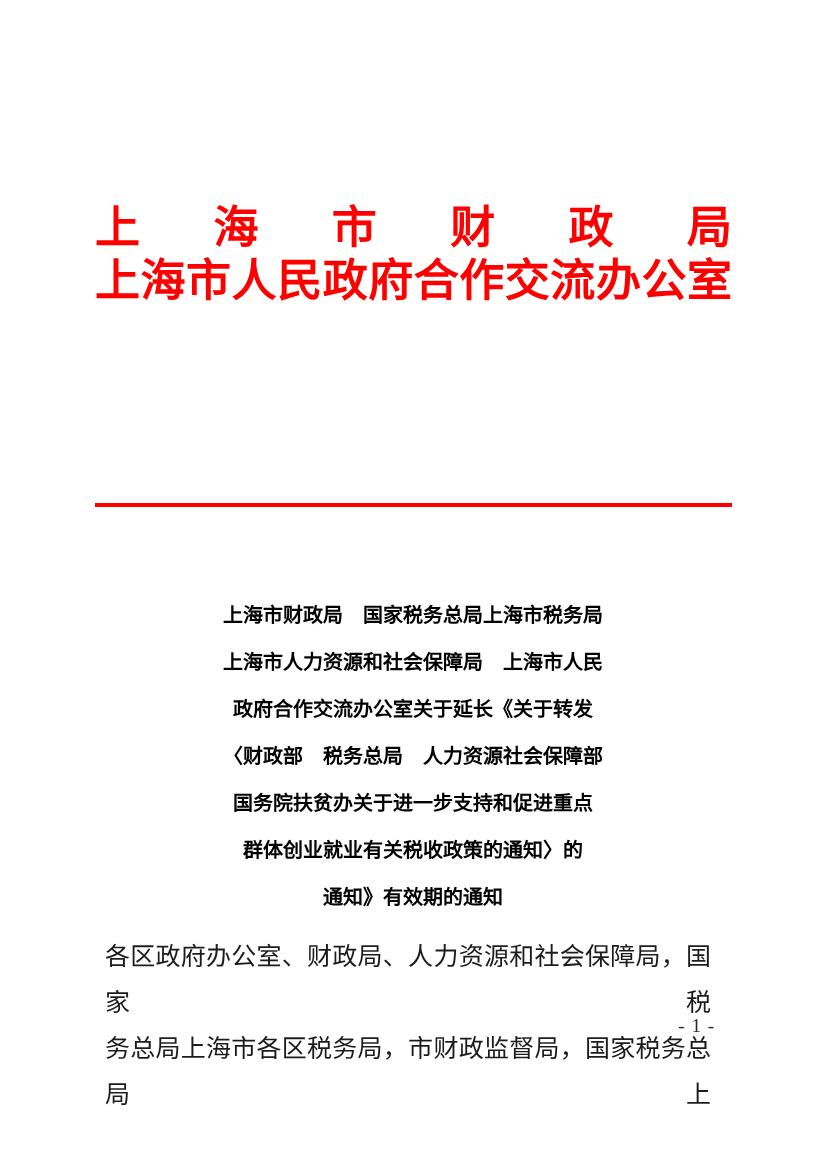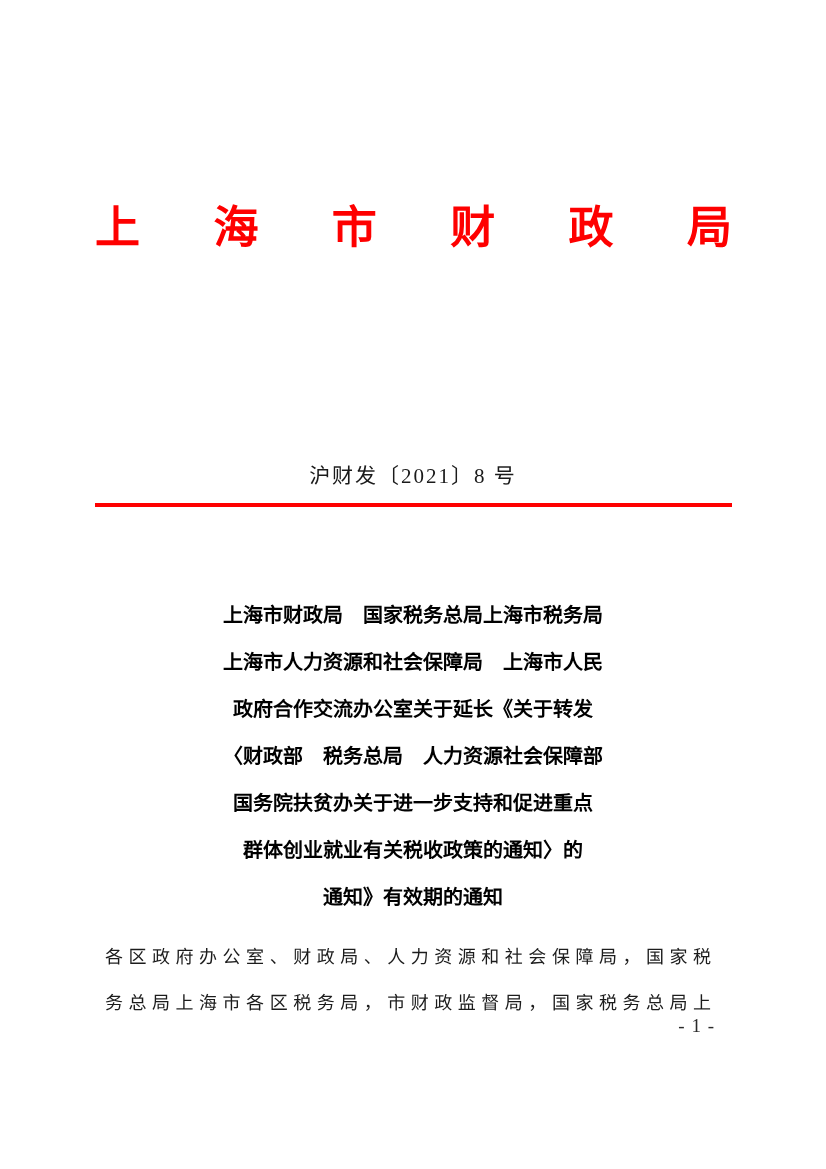--- a/index.html
+++ b/index.html
@@ -68,21 +68,21 @@
     text-align: center;
     white-space: pre-line;
     color: #000000;
   }
   
   .doc-body {
     position: absolute;
     top: 934px;
     left: 105px;
     width: 606px;
-    font-size: 18px;
+    font-size: 25px;
     line-height: 46px;
     white-space: pre-line;
     text-align: justify;
     text-align-last: justify;
     color: #1c1c1c;
   }
   
   .page-number {
     position: absolute;
     top: 1015px;
@@ -92,23 +92,23 @@
     color: #2a2a2a;
   }
 </style>
 </head>
 <body>
 
 <div class="page">
 
   <header class="letterhead">
     <div class="letterhead-line">上海市财政局</div>
+    <div class="letterhead-line">上海市人民政府合作交流办公室</div>
   </header>
 
-  <div class="doc-number">沪财发〔2021〕8 号</div>
 
   <div class="red-rule"></div>
 
   <h1 class="doc-title">上海市财政局　国家税务总局上海市税务局
 上海市人力资源和社会保障局　上海市人民
 政府合作交流办公室关于延长《关于转发
 〈财政部　税务总局　人力资源社会保障部
 国务院扶贫办关于进一步支持和促进重点
 群体创业就业有关税收政策的通知〉的
 通知》有效期的通知</h1>

